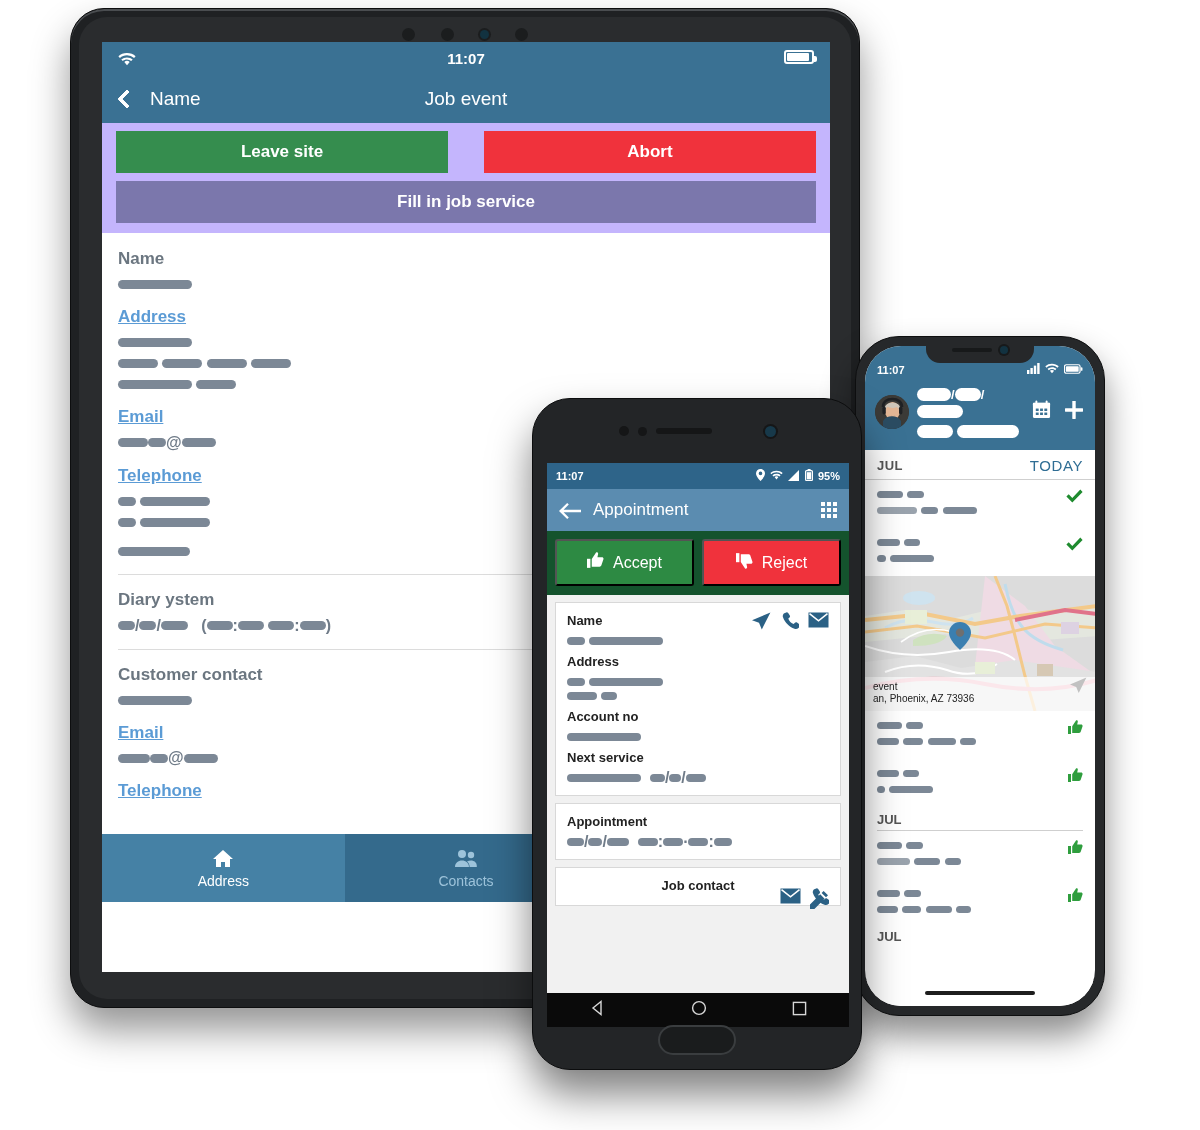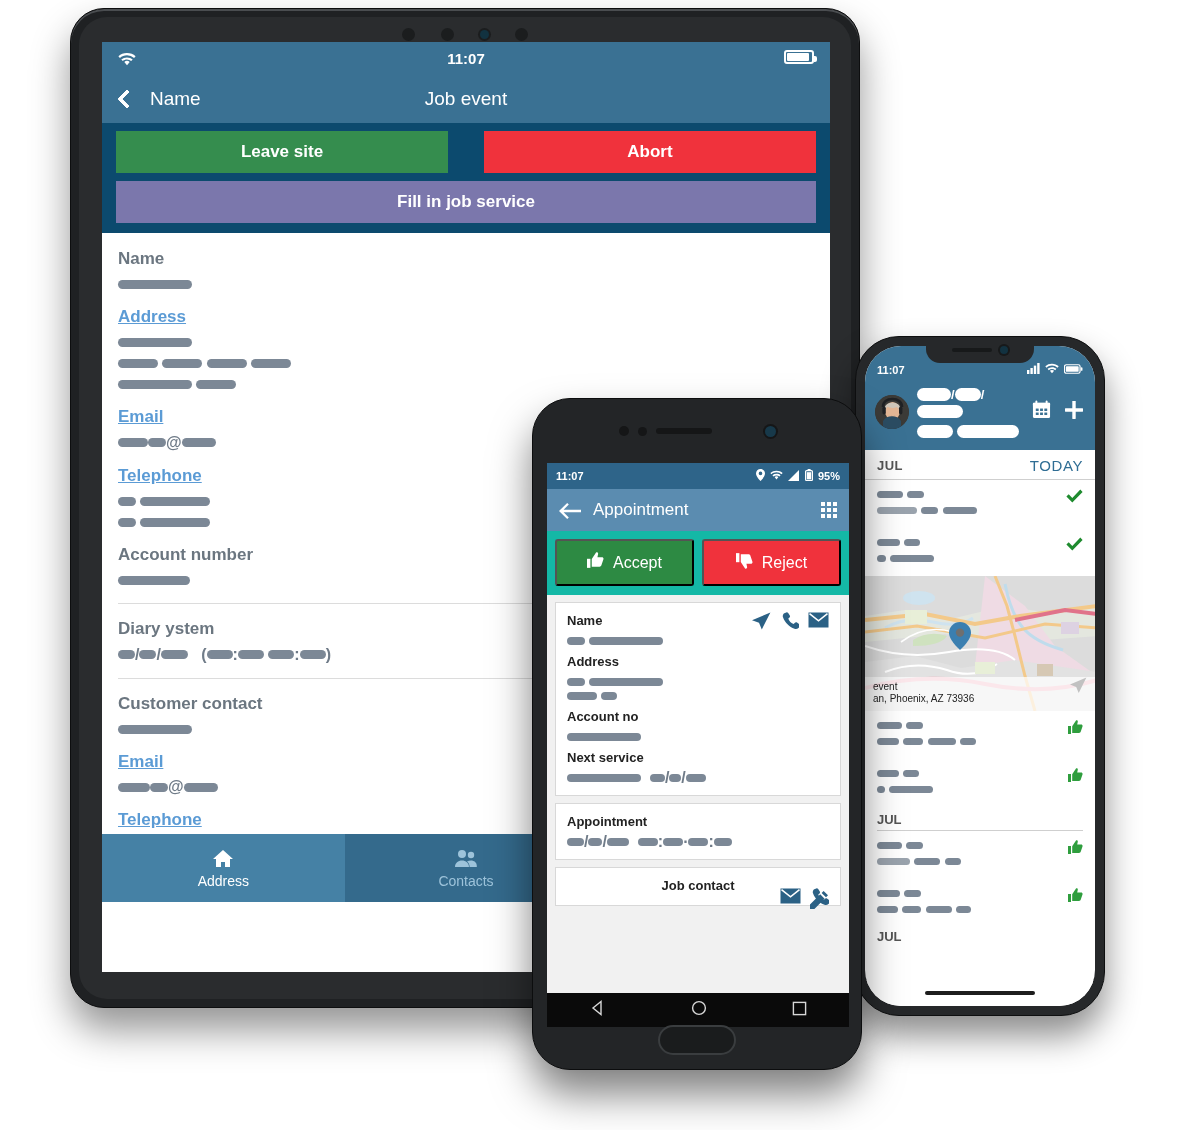--- a/index.html
+++ b/index.html
@@ -55,21 +55,21 @@
   
   .t-navbar {
     height:48px; background:#3a7193; color:#fff; display:flex; align-items:center;
     padding:0 18px; position:relative;
   }
   .t-navbar .title { position:absolute; left:0; right:0; text-align:center; font-size:19px; }
   .chev-left { width:14px; height:14px; border-left:4px solid #fff; border-bottom:4px solid #fff; transform:rotate(45deg); margin-right:16px; border-radius:2px;}
   .t-navbar .back-label { font-size:19px; z-index:2; }
 
   
-  .t-actions { background:#0c4a6e; padding:8px 14px 10px; }
+  .t-actions { background:#c4b5fd; padding:8px 14px 10px; }
   .t-row { display:flex; gap:36px; margin-bottom:8px; }
   .btn { color:#fff; font-weight:700; font-size:17px; text-align:center; padding:11px 0; border:none; cursor:pointer; }
   .btn-green { background:#358d4e; flex:1; }
   .btn-red   { background:#f0323c; flex:1; }
   .btn-purple{ background:#7b77ac; width:100%; }
 
   
   .t-form { padding:16px 16px 0 16px; background:#fff; height:601px; overflow:hidden; }
   .f-label { font-size:17px; color:#6b7680; font-weight:700; margin-bottom:9px; }
   .f-label.link { color:#5b9bd5; text-decoration:underline; }
@@ -139,21 +139,21 @@
   .c-top .cam { width:11px; height:11px; border-radius:50%; background:#17394a; box-shadow:0 0 0 2px #151617; margin-left:44px; }
   .phone-c-screen { position:absolute; left:14px; top:64px; width:302px; height:530px; background:#f1f1f1; overflow:hidden; }
   .c-status { height:26px; background:#2e6489; color:#fff; display:flex; align-items:center; justify-content:space-between;
               padding:0 9px; font-size:11px; font-weight:700; }
   .c-status .icons { display:flex; align-items:center; gap:5px; }
   .c-action { height:42px; background:#5b8cb0; color:#fff; display:flex; align-items:center; padding:0 12px; gap:14px; }
   .c-action .title { font-size:17px; flex:1; }
   .arrow-left { width:20px; height:14px; position:relative; }
   .grid-ico { display:grid; grid-template-columns:repeat(3,4px); grid-template-rows:repeat(3,4px); gap:2px; }
   .grid-ico i { background:#fff; display:block; width:4px; height:4px; }
-  .c-btns { display:flex; gap:8px; padding:8px 8px 9px; background:#14b8a6; }
+  .c-btns { display:flex; gap:8px; padding:8px 8px 9px; background:#14532d; }
   .c-btn { flex:1; color:#fff; font-size:16px; font-weight:400; border-radius:3px; padding:11px 0;
            display:flex; align-items:center; justify-content:center; gap:9px; cursor:pointer; }
   .c-btn.accept { background:#2d8a43; }
   .c-btn.reject { background:#f0323c; }
   .c-card { background:#fff; border:1px solid #d8d8d8; margin:7px 8px; padding:10px 11px 12px; position:relative; }
   .c-lbl { font-size:13px; font-weight:700; color:#222; margin-bottom:7px; }
   .c-line { margin-bottom:9px; line-height:10px; }
   .c-icons-tr { position:absolute; right:11px; top:9px; display:flex; gap:9px; color:#2b6185; }
   .c-nav { position:absolute; left:14px; top:594px; width:302px; height:34px; background:#0a0a0a;
            display:flex; align-items:center; justify-content:space-around; }
@@ -223,21 +223,20 @@
           <div class="f-line"><span class="bar" style="width:30px"></span><span class="bar" style="width:18px"></span><span class="sep">@</span><span class="bar" style="width:34px"></span></div>
         </div>
 
         <div class="f-group">
           <div class="f-label link">Telephone</div>
           <div class="f-line"><span class="bar" style="width:18px"></span> <span class="bar" style="width:70px"></span></div>
           <div class="f-line"><span class="bar" style="width:18px"></span> <span class="bar" style="width:70px"></span></div>
         </div>
 
         <div class="f-group">
-          <div class="f-label">Account number</div>
           <div class="f-line"><span class="bar" style="width:72px"></span></div>
         </div>
 
         <div class="f-divider"></div>
 
         <div class="f-group">
           <div class="f-label">Diary ystem</div>
           <div class="f-line">
             <span class="bar" style="width:17px"></span><span class="sep">/</span><span class="bar" style="width:17px"></span><span class="sep">/</span><span class="bar" style="width:27px"></span>
             &nbsp;&nbsp;<span class="sep">(</span><span class="bar" style="width:26px"></span><span class="sep">:</span><span class="bar" style="width:26px"></span>

